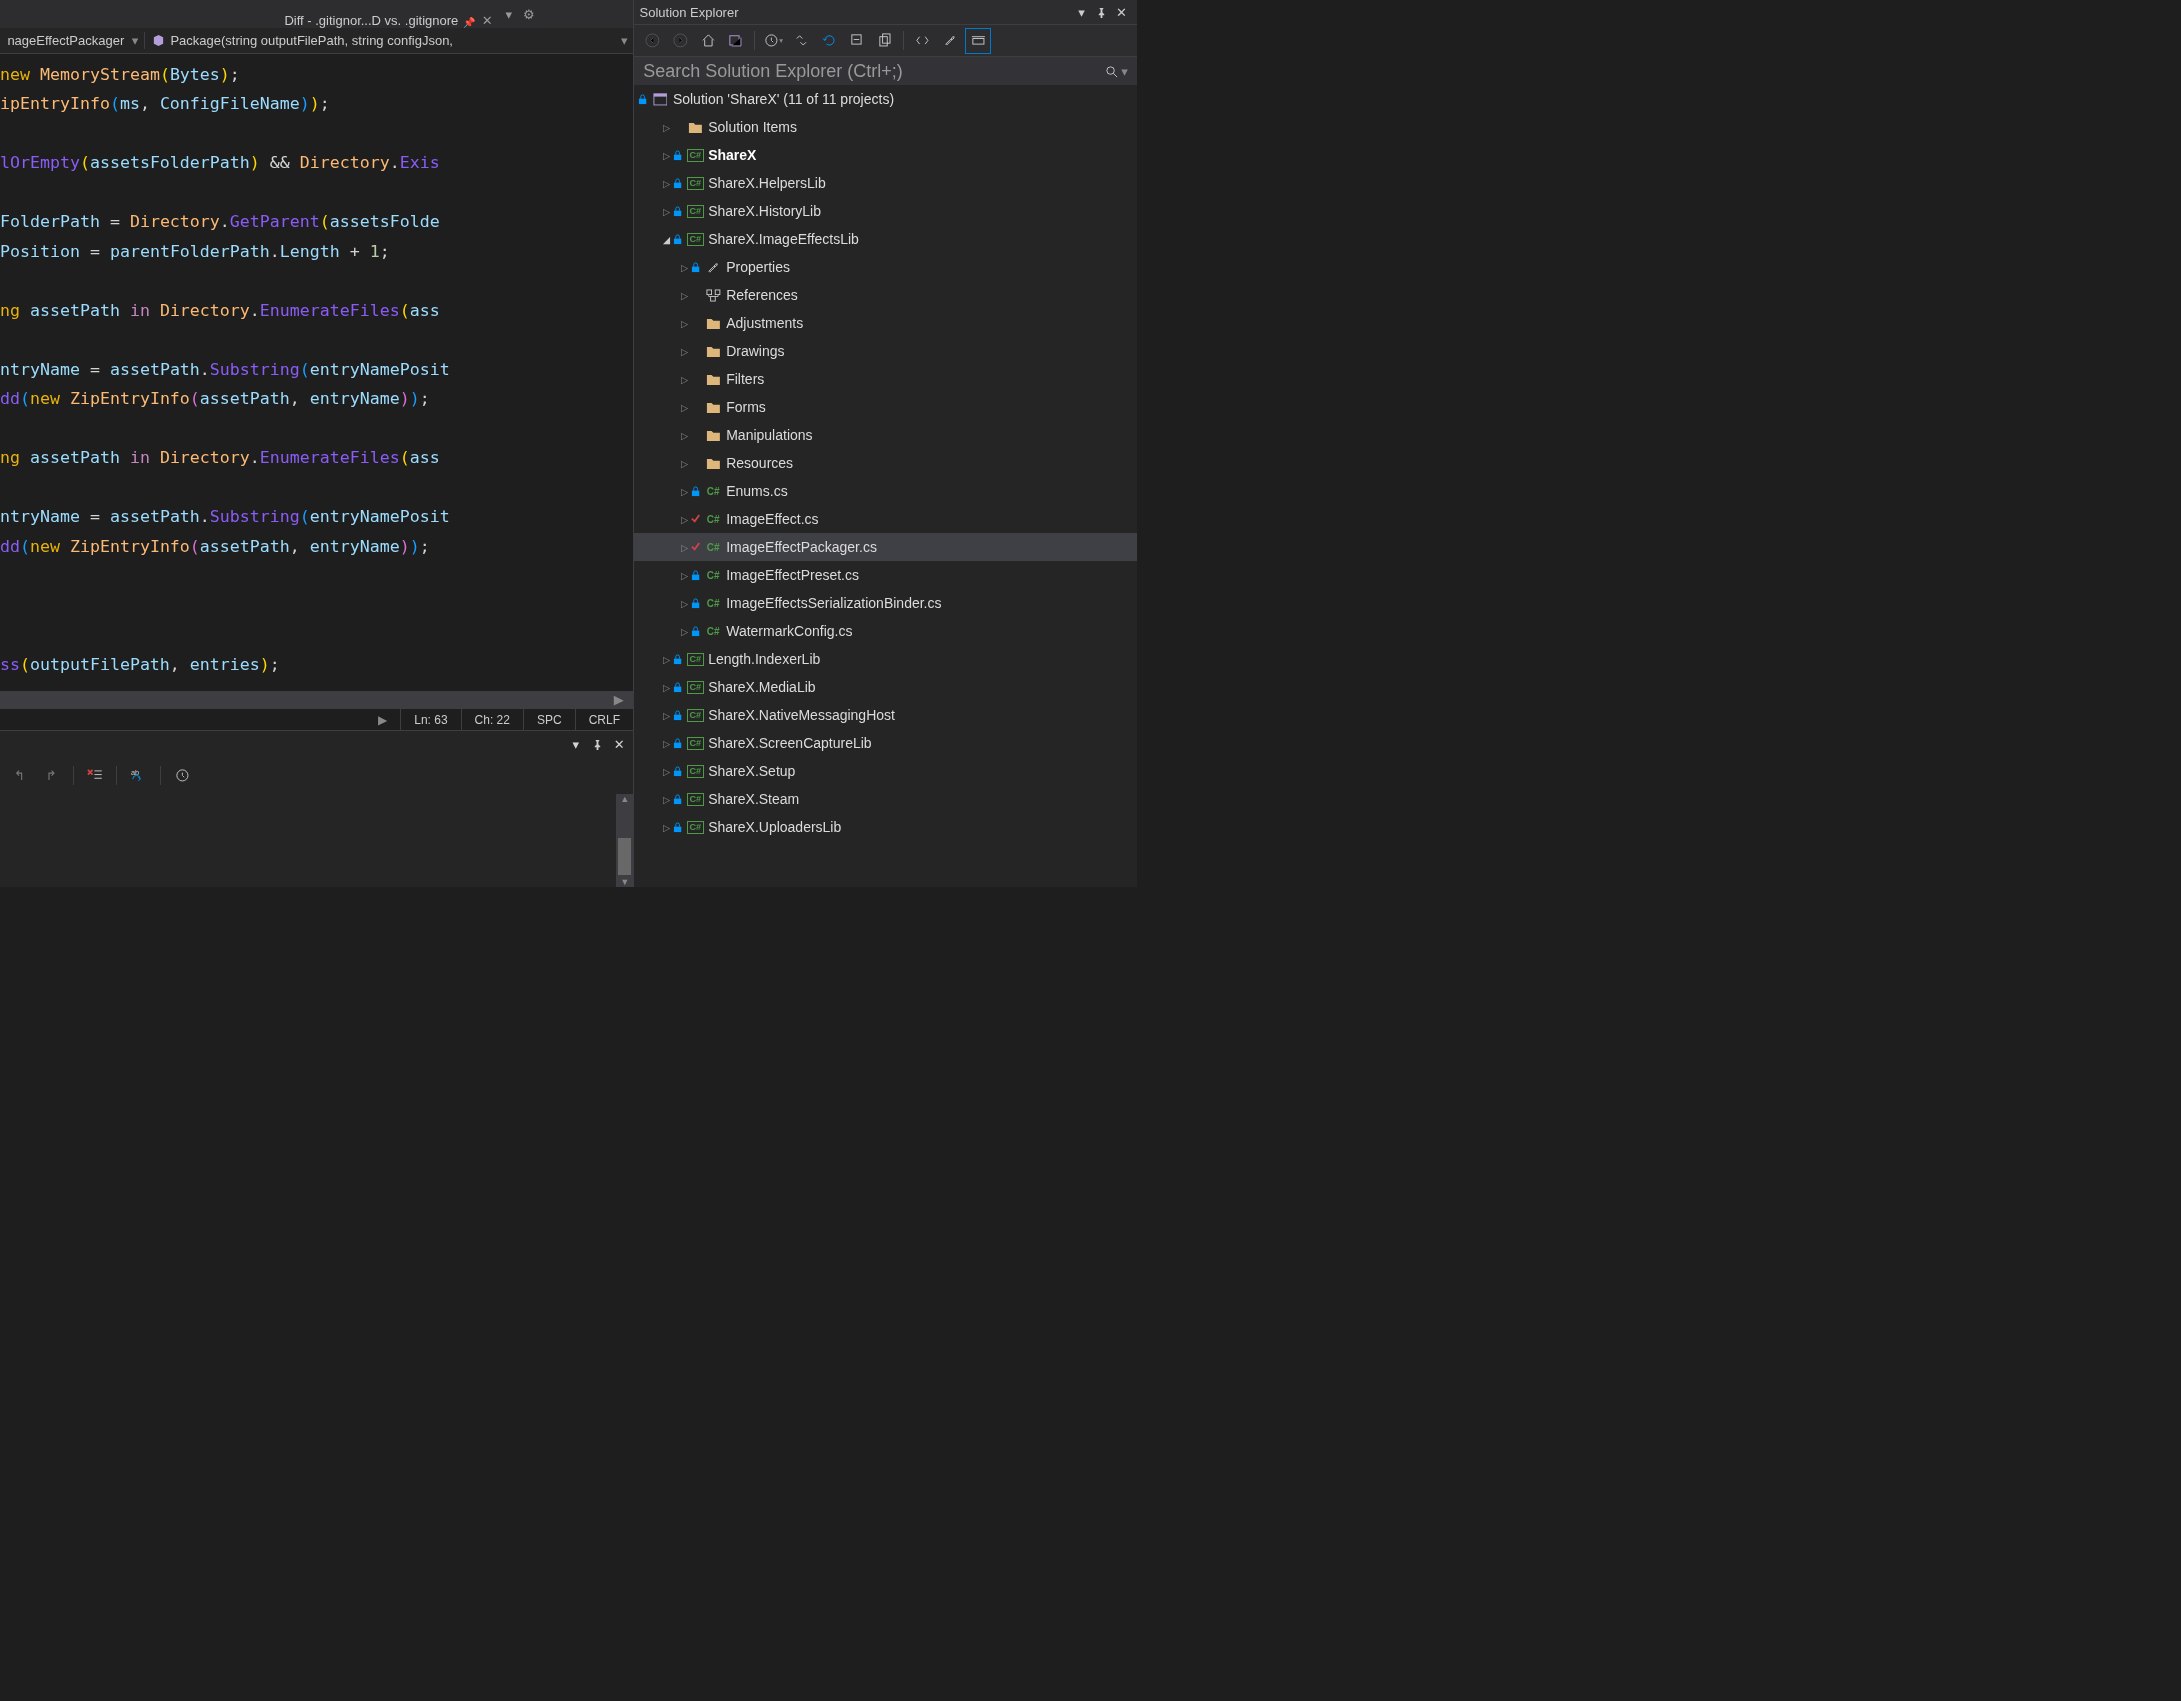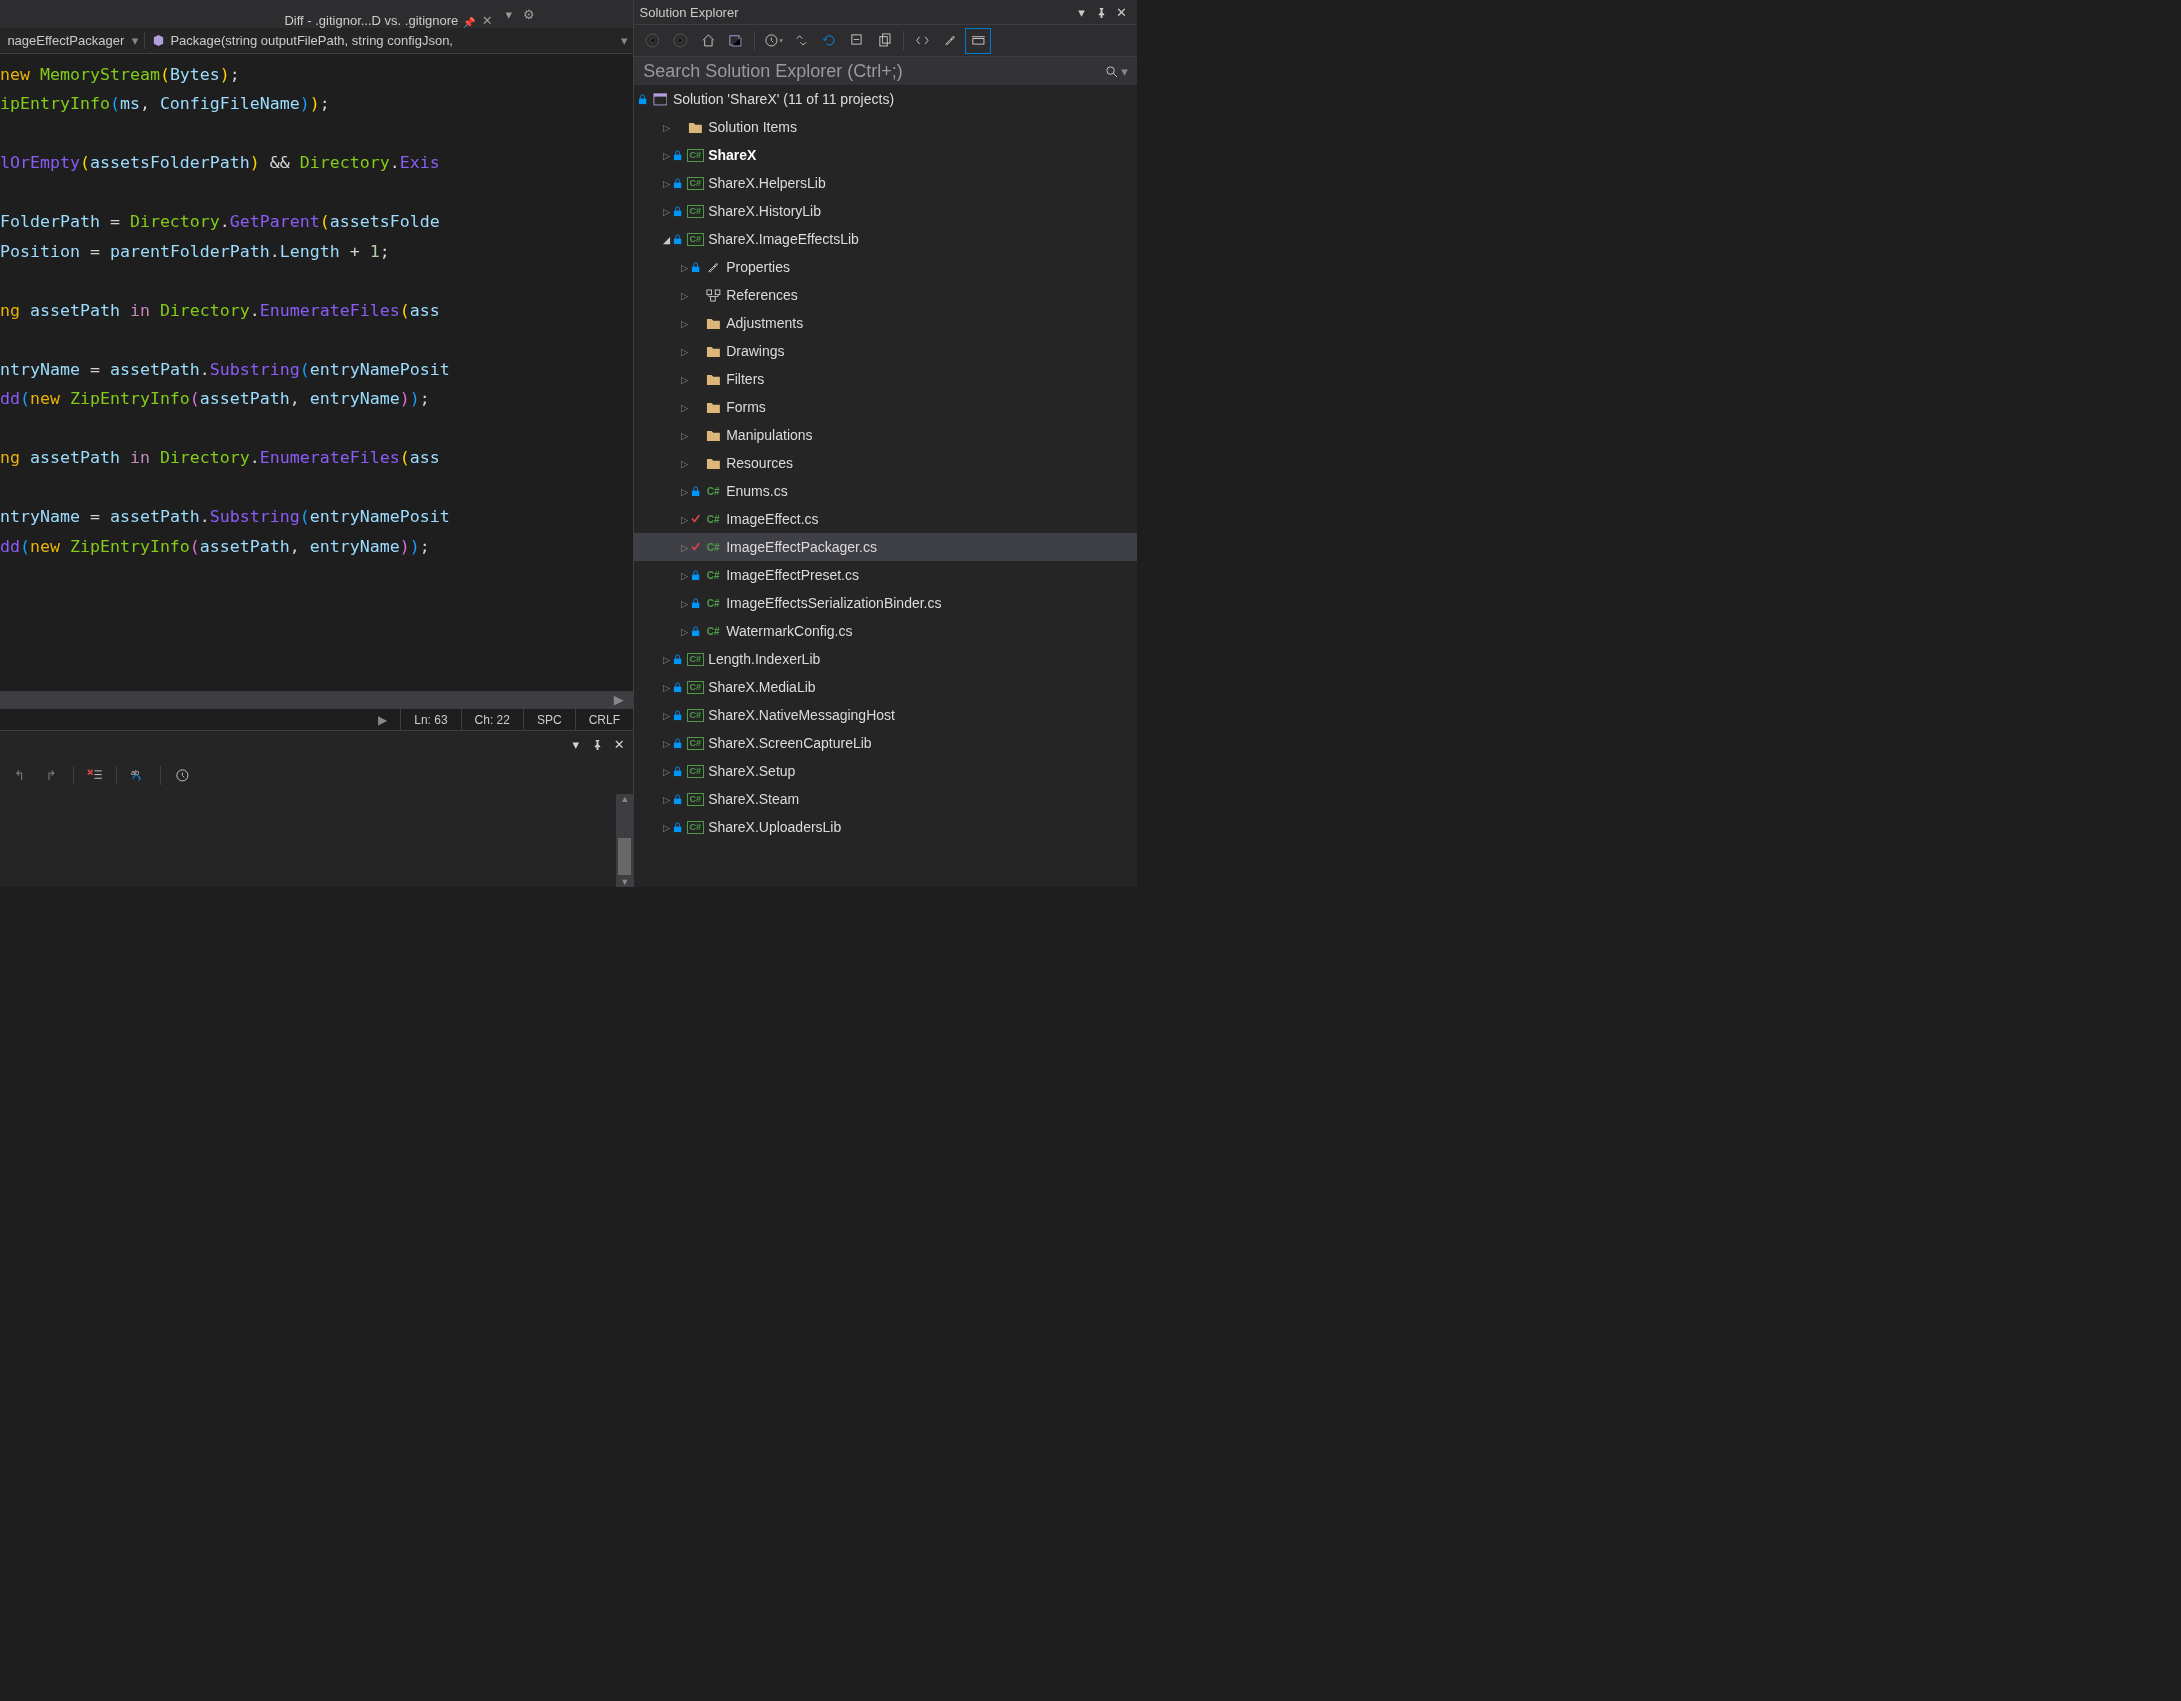--- a/index.html
+++ b/index.html
@@ -83,21 +83,21 @@
   font-size: 16.6px;
   line-height: 29.5px;
   overflow: hidden;
   position: relative;
   padding-top: 5.5px;
 }
 .code-line {
   white-space: pre;
   padding-left: 0;
 }
-.tk-type { color: #84cc16; }
+.tk-type { color: #fdba74; }
 .tk-method { color: #8b5cf6; }
 .tk-var { color: #9cdcfe; }
 .tk-keyword { color: #eab308; }
 .tk-keyword2 { color: #c586c0; }
 .tk-punct { color: #d4d4d4; }
 .tk-num { color: #b5cea8; }
 .tk-op { color: #d4d4d4; }
 .tk-paren { color: #ffd700; }
 .tk-brace { color: #da70d6; }
 .tk-brack { color: #179fff; }
@@ -361,20 +361,21 @@
     <div class="code-line"><span class="tk-var">ntryName</span> <span class="tk-op">=</span> <span class="tk-var">assetPath</span><span class="tk-punct">.</span><span class="tk-method">Substring</span><span class="tk-brack">(</span><span class="tk-var">entryNamePosit</span></div>
     <div class="code-line"><span class="tk-method">dd</span><span class="tk-brack">(</span><span class="tk-keyword">new</span> <span class="tk-type">ZipEntryInfo</span><span class="tk-brace">(</span><span class="tk-var">assetPath</span><span class="tk-punct">, </span><span class="tk-var">entryName</span><span class="tk-brace">)</span><span class="tk-brack">)</span><span class="tk-punct">;</span></div>
     <div class="code-line">&nbsp;</div>
     <div class="code-line"><span class="tk-keyword">ng</span> <span class="tk-var">assetPath</span> <span class="tk-keyword2">in</span> <span class="tk-type">Directory</span><span class="tk-punct">.</span><span class="tk-method">EnumerateFiles</span><span class="tk-paren">(</span><span class="tk-var">ass</span></div>
     <div class="code-line">&nbsp;</div>
     <div class="code-line"><span class="tk-var">ntryName</span> <span class="tk-op">=</span> <span class="tk-var">assetPath</span><span class="tk-punct">.</span><span class="tk-method">Substring</span><span class="tk-brack">(</span><span class="tk-var">entryNamePosit</span></div>
     <div class="code-line"><span class="tk-method">dd</span><span class="tk-brack">(</span><span class="tk-keyword">new</span> <span class="tk-type">ZipEntryInfo</span><span class="tk-brace">(</span><span class="tk-var">assetPath</span><span class="tk-punct">, </span><span class="tk-var">entryName</span><span class="tk-brace">)</span><span class="tk-brack">)</span><span class="tk-punct">;</span></div>
     <div class="code-line">&nbsp;</div>
     <div class="code-line">&nbsp;</div>
     <div class="code-line">&nbsp;</div>
+    <div class="code-line"><span class="tk-method">ss</span><span class="tk-paren">(</span><span class="tk-var">outputFilePath</span><span class="tk-punct">, </span><span class="tk-var">entries</span><span class="tk-paren">)</span><span class="tk-punct">;</span></div>
   </div>
 
   <div class="editor-hscroll">
     <div style="flex:1"></div>
     <span class="arrow">▶</span>
   </div>
 
   <div class="status-bar">
     <div class="status-item status-play">▶</div>
     <div class="status-item">Ln: 63</div>

